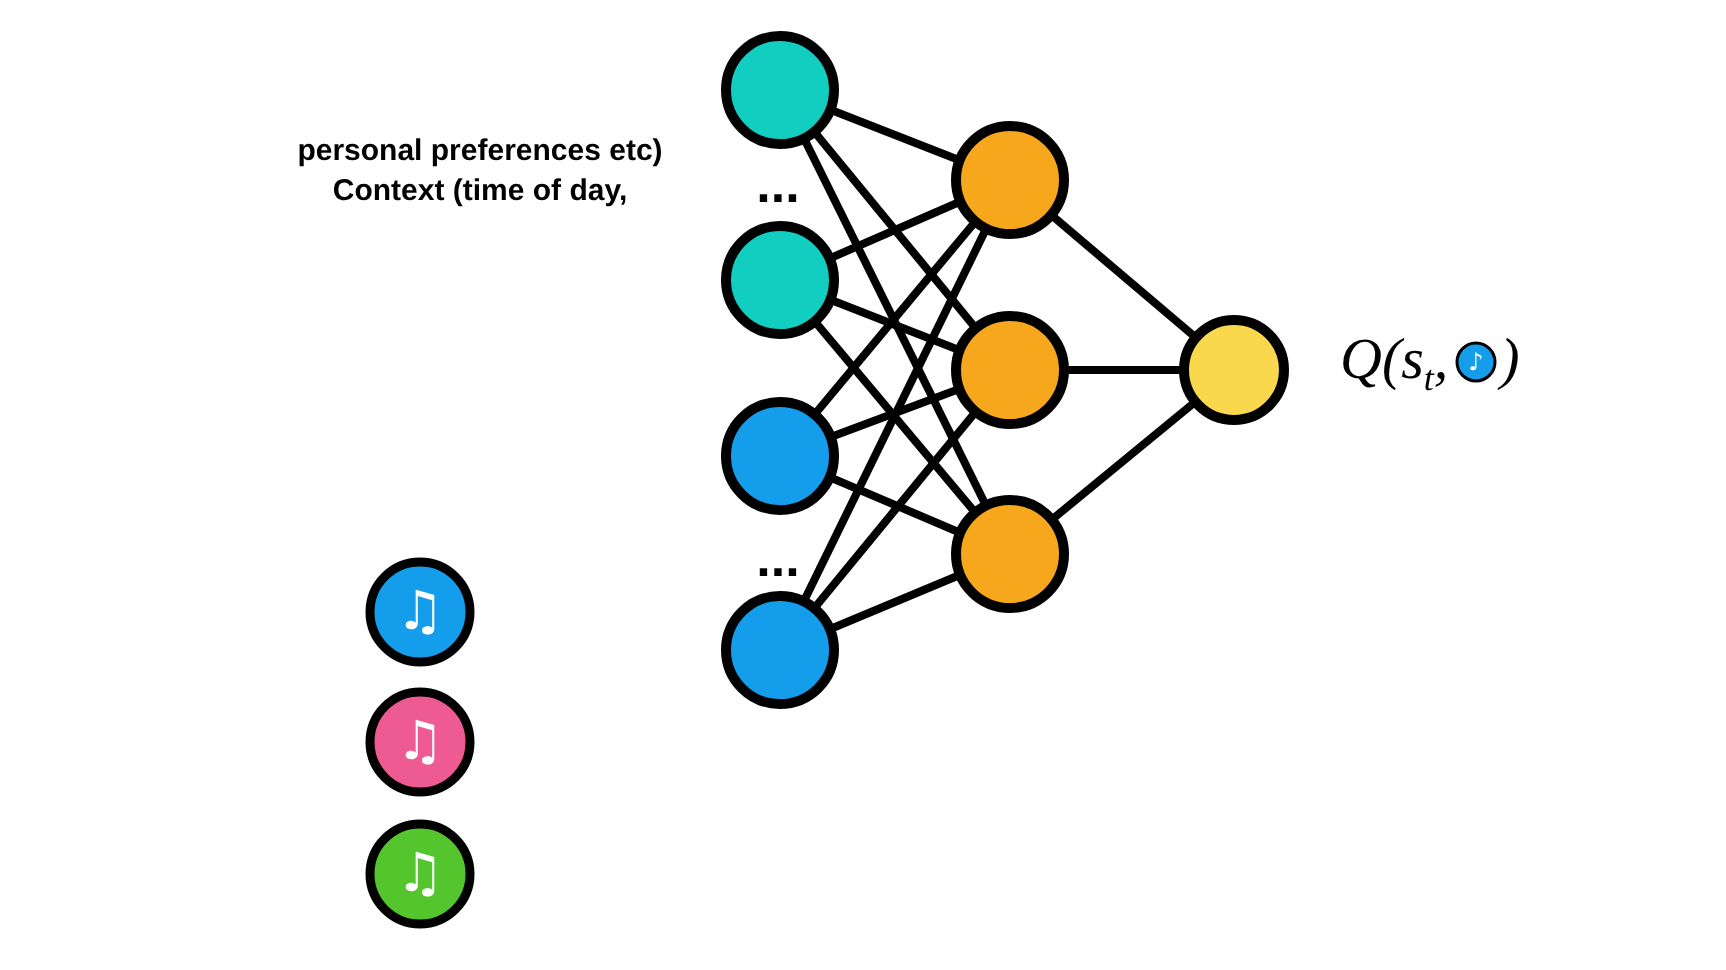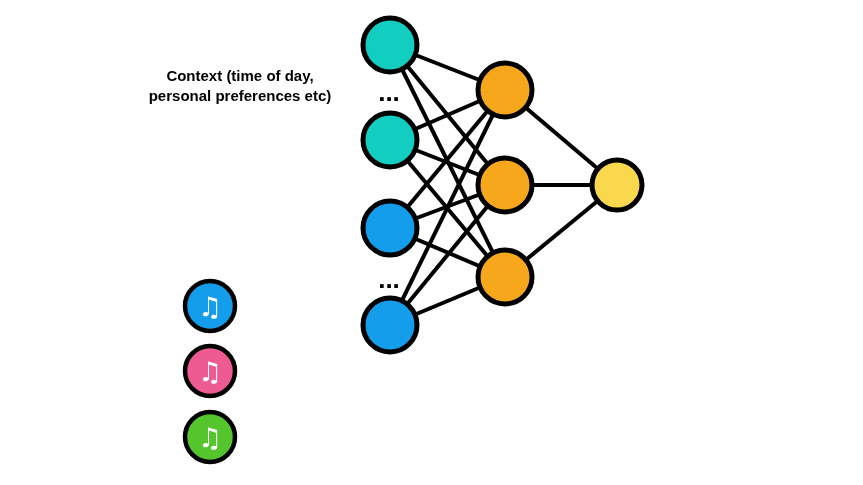--- a/index.html
+++ b/index.html
@@ -118,18 +118,22 @@
       <circle cx="210" cy="371" r="25" stroke="#000" stroke-width="4.5" fill="#EE5A92"></circle>
       <text x="210" y="371" class="note" fill="#FFFFFF">♫</text>
     </g>
     <g>
       <circle cx="210" cy="437" r="25" stroke="#000" stroke-width="4.5" fill="#55C52E"></circle>
       <text x="210" y="437" class="note" fill="#FFFFFF">♫</text>
     </g>
   </svg>
 
   <div class="context-label">
+    <div>personal preferences etc)</div>
     <div>Context (time of day,</div>
-    <div>personal preferences etc)</div>
   </div>
 
+  <div class="q-label"><span>Q(s</span><span class="sub">t</span><span>,</span><svg class="mini" width="22" height="22" viewBox="0 0 22 22">
+        <circle cx="11" cy="11" r="9.5" stroke="#000" stroke-width="1.5" fill="#149DEB"></circle>
+        <text x="11" y="11" class="mini-note" fill="#FFFFFF">♪</text>
+      </svg><span>)</span></div>
 
 </div>
 
 </body></html>

